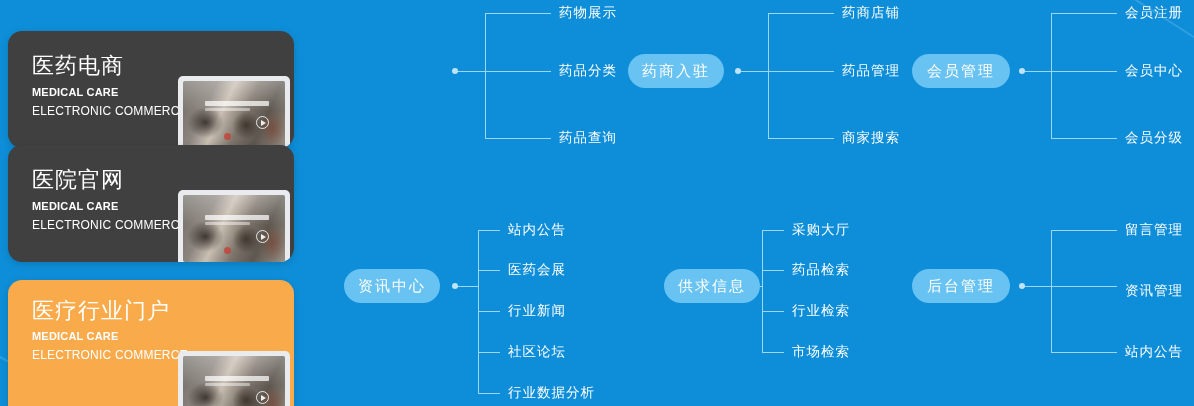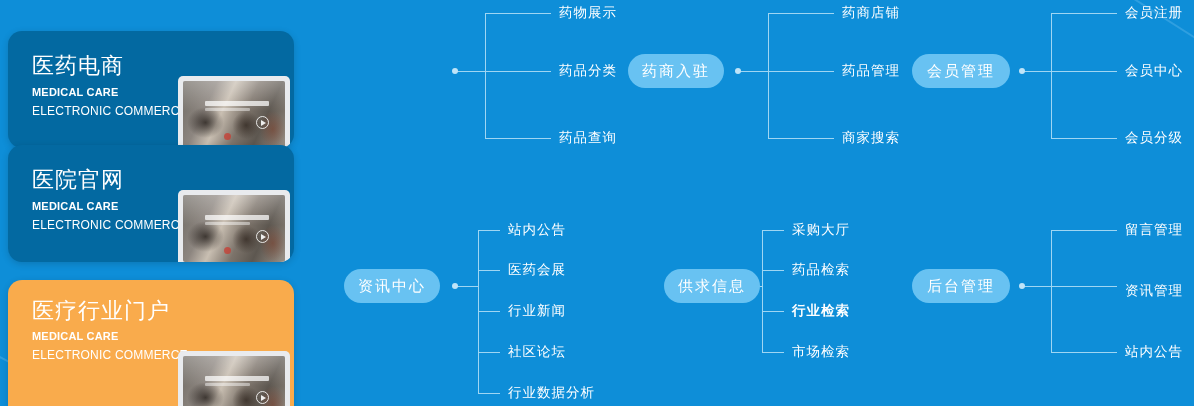--- a/index.html
+++ b/index.html
@@ -22,21 +22,21 @@
 
   
   .card {
     position: absolute;
     left: 8px;
     width: 286px;
     border-radius: 14px;
     overflow: hidden;
     box-shadow: 0 2px 7px rgba(0,0,0,.16);
   }
-  .card.dark { background: #0369a1; }
+  .card.dark { background: #404040; }
   .card.accent { background: #f9ab4c; }
   .card-1 { top: 31px;  height: 117px; }
   .card-2 { top: 145px; height: 117px; }
   .card-3 { top: 280px; height: 143px; }
 
   .card-title {
     position: absolute;
     left: 24px;
     color: #ffffff;
     font-size: 22px;
@@ -282,20 +282,20 @@
   <div class="leaf" style="left:1125px; top:138px;">会员分级</div>
 
   <div class="leaf" style="left:508px; top:230px;">站内公告</div>
   <div class="leaf" style="left:508px; top:270px;">医药会展</div>
   <div class="leaf" style="left:508px; top:311px;">行业新闻</div>
   <div class="leaf" style="left:508px; top:352px;">社区论坛</div>
   <div class="leaf" style="left:508px; top:393px;">行业数据分析</div>
 
   <div class="leaf" style="left:792px; top:230px;">采购大厅</div>
   <div class="leaf" style="left:792px; top:270px;">药品检索</div>
-  <div class="leaf" style="left:792px; top:311px;font-weight:bold;">行业检索</div>
+  <div class="leaf" style="left:792px; top:311px;">行业检索</div>
   <div class="leaf" style="left:792px; top:352px;">市场检索</div>
 
   <div class="leaf" style="left:1125px; top:230px;">留言管理</div>
   <div class="leaf" style="left:1125px; top:291px;">资讯管理</div>
   <div class="leaf" style="left:1125px; top:352px;">站内公告</div>
 
 </div>
 
 </body></html>

